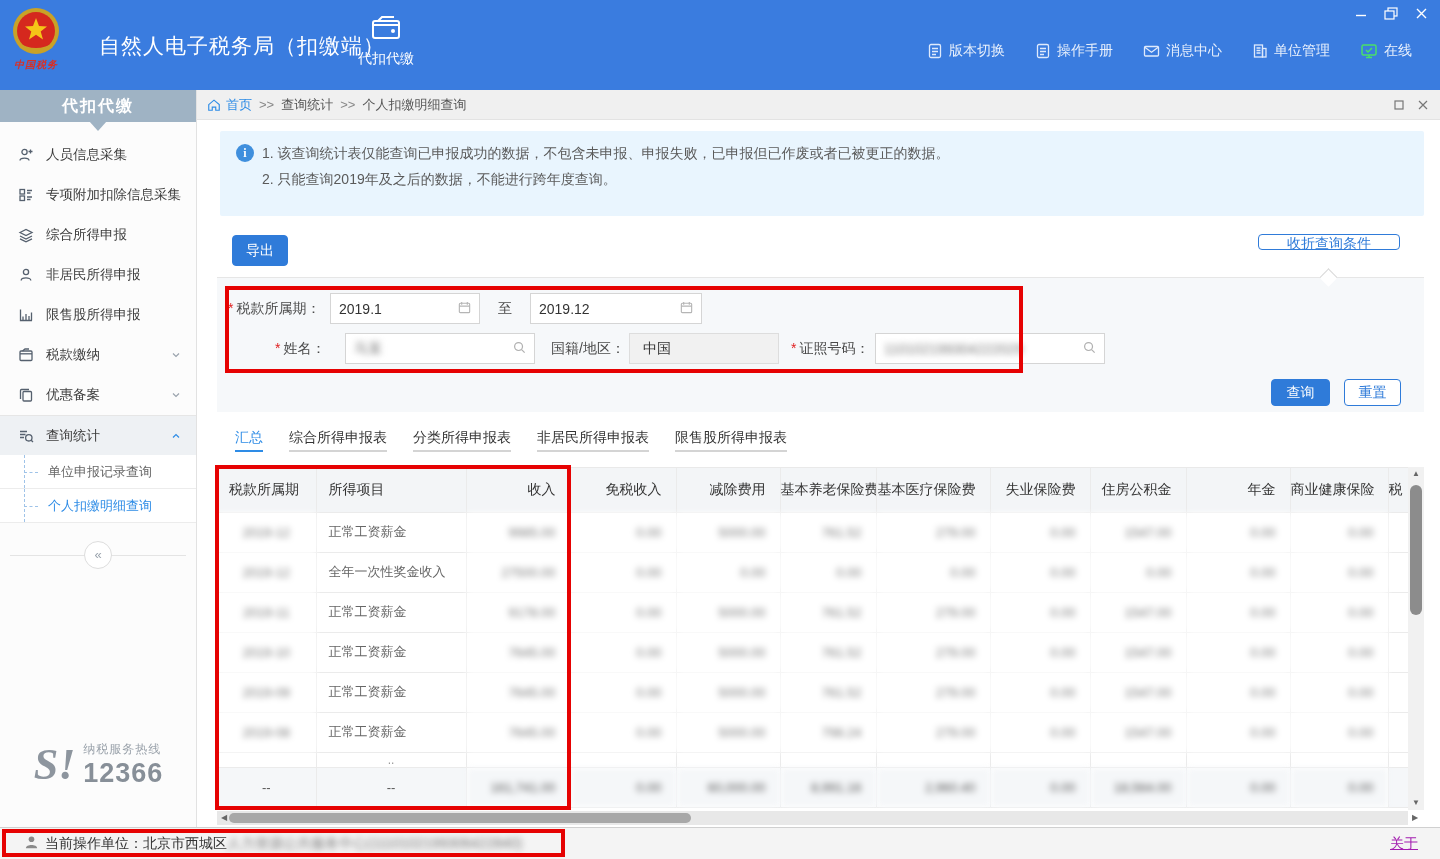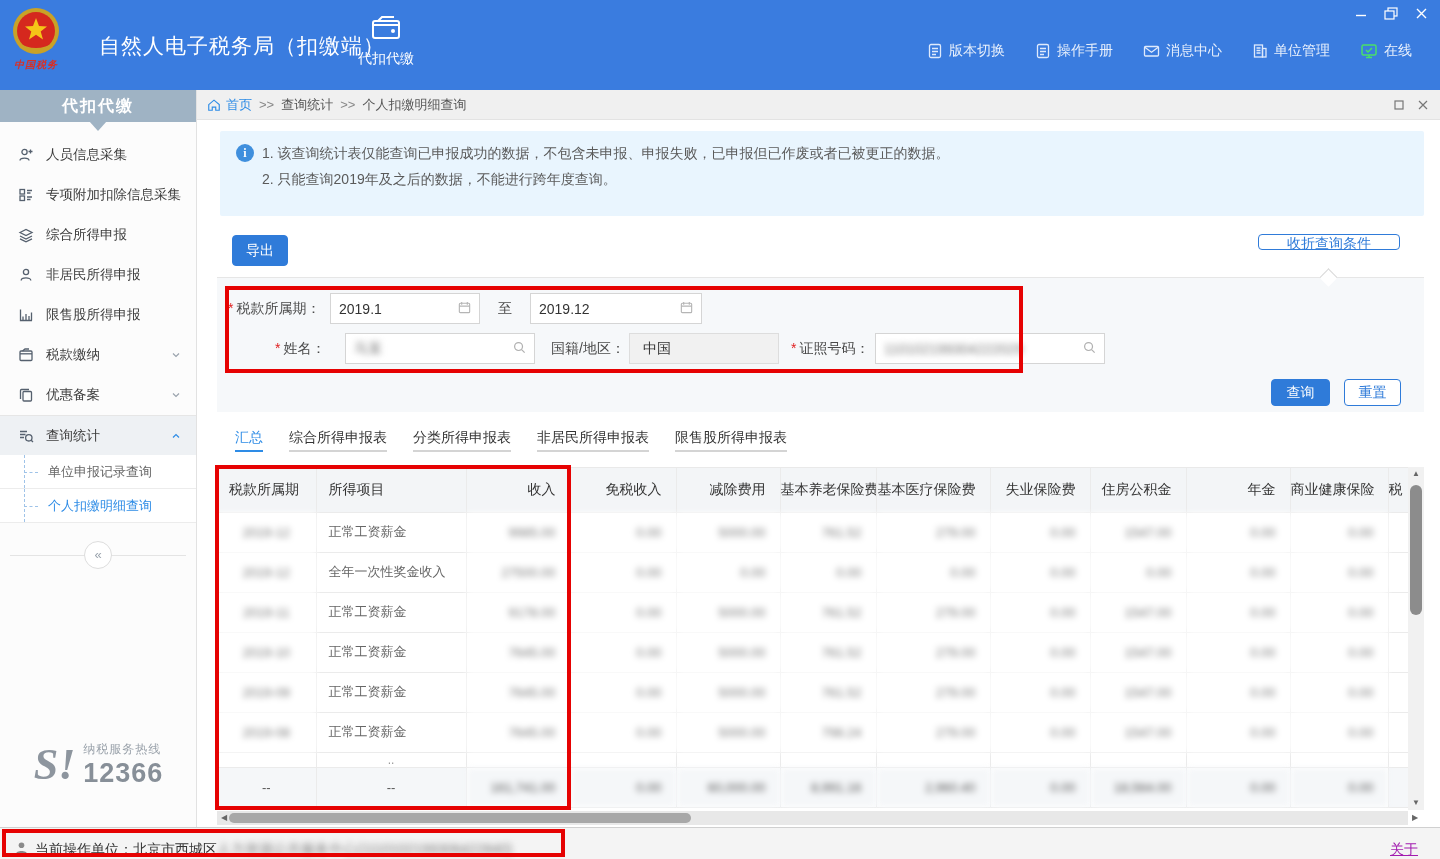--- a/index.html
+++ b/index.html
@@ -92,21 +92,21 @@
   
   #vscroll { position:absolute; left:1408px; top:467px; width:16px; height:343px; background:#f1f1f1; }
   #vscroll .arr { position:absolute; left:0; width:16px; height:14px; color:#666; font-size:8px; text-align:center; line-height:14px; cursor:pointer; }
   #vscroll .thumb { position:absolute; left:2px; top:18px; width:12px; height:130px; background:#8c8c8c; border-radius:6px; cursor:pointer; }
   #hscroll { position:absolute; left:217px; top:811px; width:1191px; height:14px; background:#e8e8e8; }
   #hscroll .arr-l { position:absolute; left:0; top:0; width:14px; height:14px; color:#666; font-size:8px; text-align:center; line-height:14px; cursor:pointer; }
   #hscroll .thumb { position:absolute; left:12px; top:2px; width:462px; height:10px; background:#a8a8a8; border-radius:5px; cursor:pointer; }
   #hscroll-arr-r { position:absolute; left:1412px; top:813px; color:#666; font-size:8px; cursor:pointer; }
 
   
-  #status-bar { position:absolute; left:0; top:827px; width:1440px; height:32px; background:#f4f4f4; border-top:1px solid #d0d0d0; display:flex; align-items:flex-end; padding:0 14px; font-size:14px; color:#333; }
+  #status-bar { position:absolute; left:0; top:827px; width:1440px; height:32px; background:#f4f4f4; border-top:1px solid #d0d0d0; display:flex; align-items:center; padding:0 24px; font-size:14px; color:#333; }
   #status-bar .s-user { margin-right:6px; color:#8a8a8a; }
   #about-link { position:absolute; right:22px; color:#a21caf; text-decoration:underline; cursor:pointer; }
 
   
   .annotation { position:absolute; border:4px solid #e60202; pointer-events:none; z-index:60; }
   #ann-form { left:225px; top:286px; width:798px; height:87px; }
   #ann-table { left:215px; top:465px; width:356px; height:345px; }
   #ann-status { left:2px; top:829px; width:563px; height:28px; }
 </style>
 </head>

